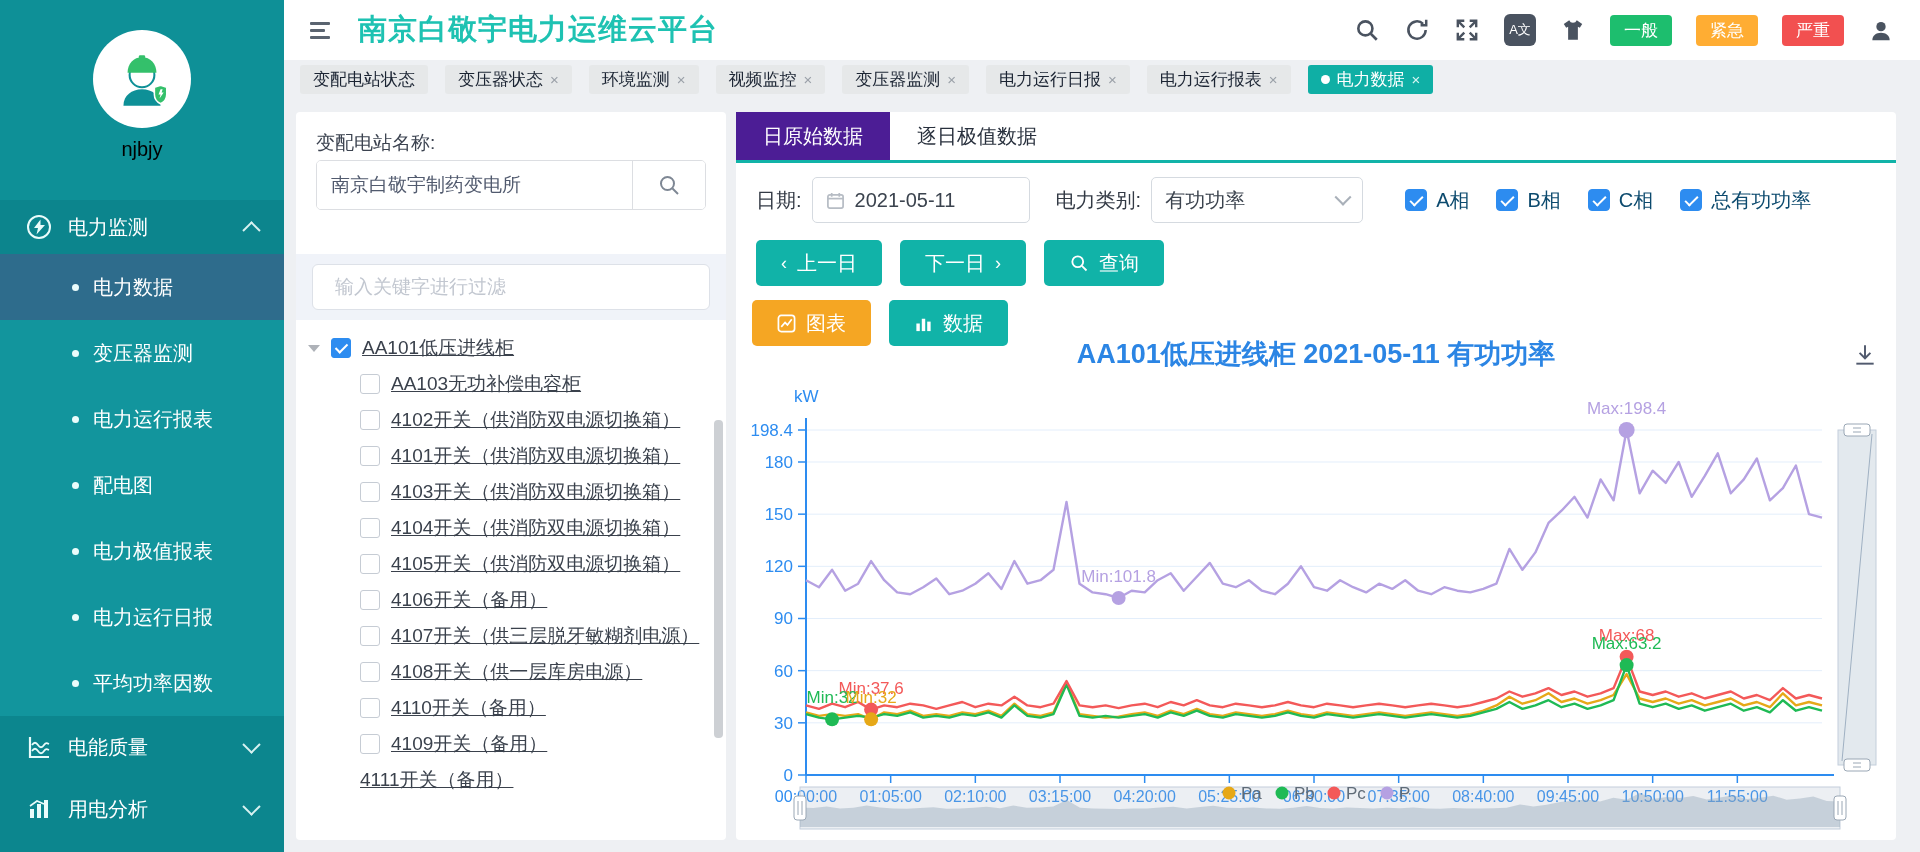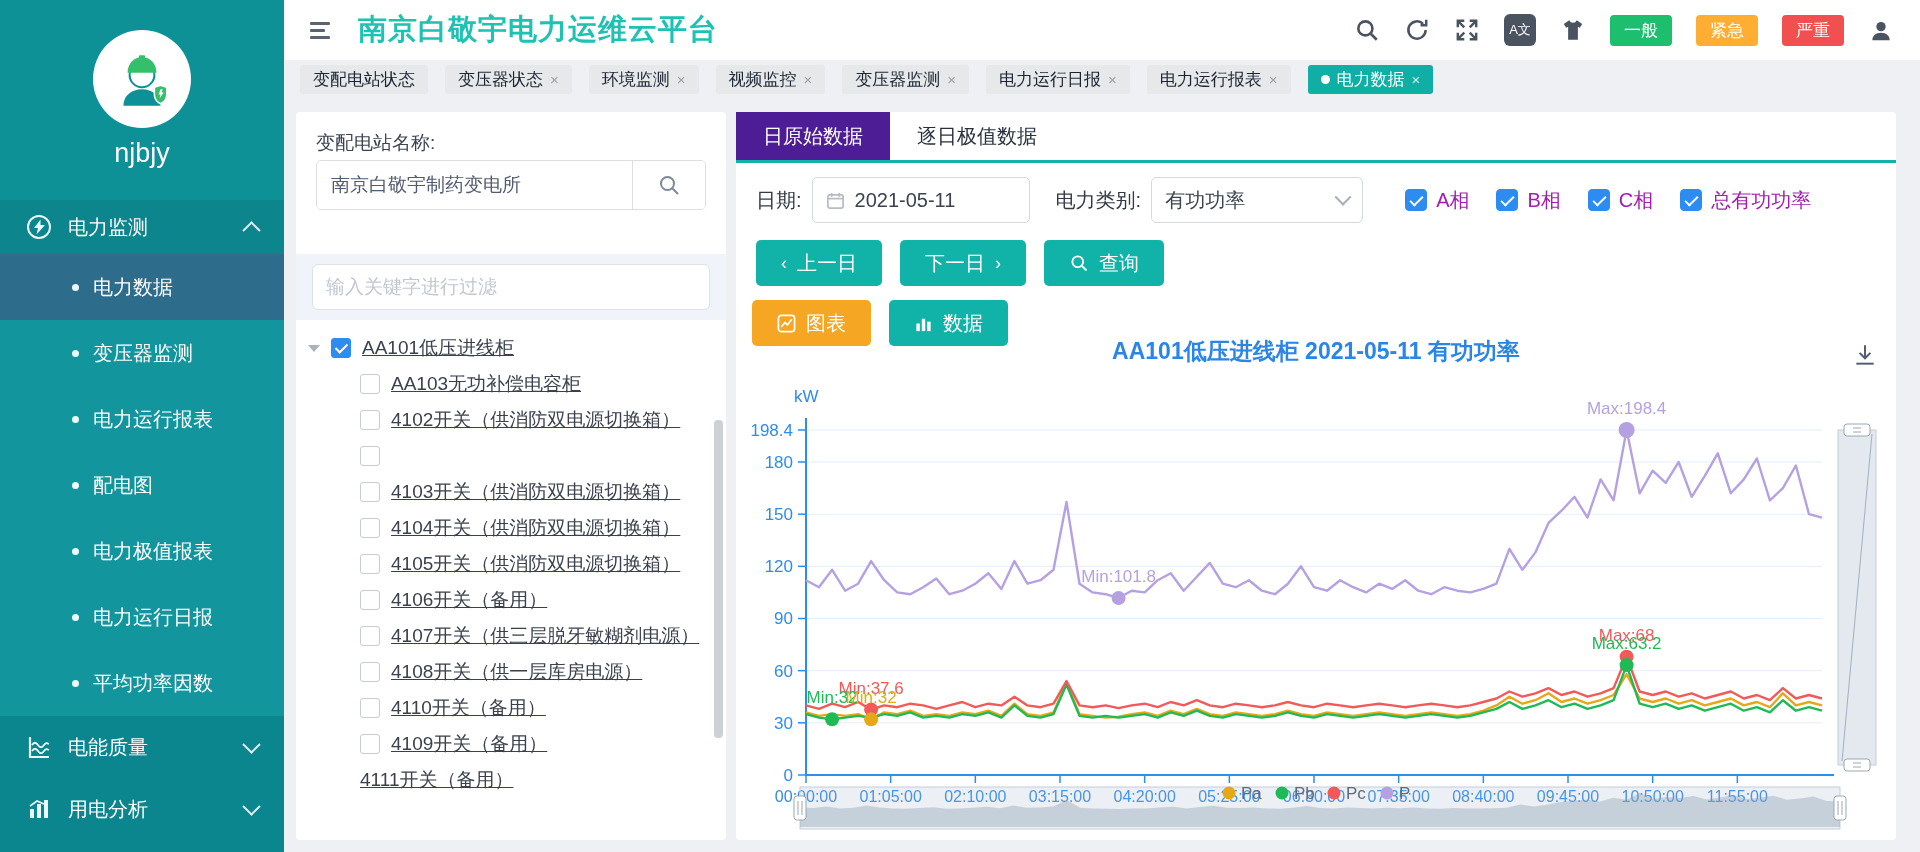--- a/index.html
+++ b/index.html
@@ -1,21 +1,21 @@
 <!DOCTYPE html>
 <html><head>
 <meta charset="utf-8">
 <style>
   html,body{margin:0;padding:0;background:#e9ebee;font-family:"Liberation Sans","DejaVu Sans",sans-serif;}
   #app{position:relative;width:1920px;height:852px;overflow:hidden;background:#eef0f3;}
   
   #sidebar{position:absolute;left:0;top:0;width:284px;height:852px;background:#0e9097;color:#fff;}
   .avatar-wrap{height:170px;text-align:center;}
   .avatar{width:98px;height:98px;border-radius:50%;background:#fff;margin:30px auto 10px;display:flex;align-items:center;justify-content:center;}
-  .username{font-size:27px;color:#ffffff;}
+  .username{font-size:20px;color:#000000;}
   .menu-head{height:54px;display:flex;align-items:center;padding:0 26px;gap:16px;background:#0c858d;font-size:20px;cursor:pointer;}
   .menu-head.plain{background:#0c868e;height:62px;}
   .chev{width:11px;height:11px;border-right:2px solid #d8f2f1;border-bottom:2px solid #d8f2f1;margin-left:auto;flex:none;}
   .chev.up{transform:rotate(-135deg) translate(-2px,-2px);}
   .chev.down{transform:rotate(45deg) translate(-2px,-2px);}
   .submenu{background:#12959d;}
   .subitem{height:66px;display:flex;align-items:center;padding-left:72px;gap:14px;font-size:20px;cursor:pointer;}
   .subitem .bullet{width:7px;height:7px;border-radius:50%;background:#eafcfb;flex:none;}
   .subitem.active{background:#2e6c8c;}
   .micon{width:26px;height:26px;flex:none;display:flex;}
@@ -41,21 +41,21 @@
   
   .card{position:absolute;background:#fff;border-radius:4px;}
   #left-card{left:296px;top:112px;width:430px;height:728px;}
   #right-card{left:736px;top:112px;width:1160px;height:728px;}
   
   .station-label{position:absolute;left:20px;top:18px;font-size:19px;color:#3c4350;}
   .search-group{position:absolute;left:20px;right:20px;top:48px;height:48px;border:1px solid #dcdee2;border-radius:5px;display:flex;overflow:hidden;}
   .search-group input{flex:1;border:none;outline:none;font-size:19px;color:#515a6e;padding:0 14px;font-family:inherit;min-width:0;}
   .search-group .sbtn{width:72px;border-left:1px solid #dcdee2;display:flex;align-items:center;justify-content:center;cursor:pointer;background:#fff;}
   .filter-strip{position:absolute;left:0;right:0;top:142px;height:66px;background:#f0f3f9;display:flex;align-items:center;padding:0 16px;box-sizing:border-box;}
-  .filter-strip input{width:100%;height:46px;border:1px solid #dde1e8;border-radius:6px;font-size:19px;color:#555;padding:0 13px;box-sizing:border-box;outline:none;font-family:inherit;}
+  .filter-strip input{width:100%;height:46px;border:1px solid #dde1e8;border-radius:6px;font-size:19px;color:#555;padding:0 22px;box-sizing:border-box;outline:none;font-family:inherit;}
   .filter-strip input::placeholder{color:#c2c7d0;}
   .tree{position:absolute;left:0;right:0;top:208px;bottom:0;overflow:hidden;padding:10px 14px 0 12px;}
   .tree-row{display:flex;align-items:center;height:36px;gap:11px;font-size:19px;color:#3a414c;cursor:pointer;text-decoration:underline;}
   .tree-children .tree-row{margin-left:52px;}
   .caret{width:0;height:0;border-left:6px solid transparent;border-right:6px solid transparent;border-top:7px solid #aeb2b8;flex:none;}
   .tcb{width:20px;height:20px;border:1px solid #c6ccd4;border-radius:3px;background:#fff;flex:none;position:relative;box-sizing:border-box;}
   .tcb.on{background:#2d8cf0;border-color:#2d8cf0;}
   .tcb.on::after{content:"";position:absolute;left:6px;top:2px;width:5px;height:10px;border-right:2px solid #fff;border-bottom:2px solid #fff;transform:rotate(45deg);}
   .scroll-thumb{position:absolute;right:3px;top:308px;width:9px;height:318px;background:#cdd0d4;border-radius:4px;}
   
@@ -65,28 +65,28 @@
   .controls{position:absolute;top:64px;left:20px;right:10px;height:48px;display:flex;align-items:center;}
   .ctl-label{font-size:20px;color:#333a45;margin-right:10px;}
   .date-box{width:218px;height:46px;border:1px solid #d5dae0;border-radius:5px;display:flex;align-items:center;gap:10px;padding:0 13px;box-sizing:border-box;font-size:20px;color:#3b434e;margin-right:26px;cursor:pointer;}
   .select-box{width:212px;height:46px;border:1px solid #d5dae0;border-radius:5px;display:flex;align-items:center;padding:0 13px;box-sizing:border-box;font-size:20px;color:#3b434e;margin-right:42px;cursor:pointer;}
   .select-box .sel-arrow{margin-left:auto;width:10px;height:10px;border-right:2px solid #a9b0b9;border-bottom:2px solid #a9b0b9;transform:rotate(45deg) translate(-2px,-2px);}
   .phases{display:flex;align-items:center;gap:27px;}
   .phase{display:flex;align-items:center;gap:9px;cursor:pointer;}
   .pcb{width:22px;height:22px;border-radius:4px;border:1px solid #b9c2cc;background:#fff;position:relative;box-sizing:border-box;flex:none;}
   .pcb.on{background:#2d8cf0;border-color:#2d8cf0;}
   .pcb.on::after{content:"";position:absolute;left:7px;top:3px;width:5px;height:11px;border-right:2px solid #fff;border-bottom:2px solid #fff;transform:rotate(45deg);}
-  .plabel{font-size:20px;color:#a21caf;}
+  .plabel{font-size:20px;color:#0c4a6e;}
   .btnrow1{position:absolute;top:128px;left:20px;display:flex;gap:18px;}
   .btnrow2{position:absolute;top:188px;left:16px;display:flex;gap:18px;z-index:2;}
   .btn{height:46px;border:none;border-radius:5px;background:#11b3a8;color:#fff;font-size:20px;display:inline-flex;align-items:center;justify-content:center;gap:10px;padding:0 25px;cursor:pointer;font-family:inherit;}
   .btn.orange{background:#f5a623;}
   .btn .bicon{display:flex;}
   .arrow-ch{font-size:18px;}
-  .chart-title{position:absolute;top:224px;left:0;right:0;text-align:center;font-size:23px;font-weight:bold;color:#2b85e4;}
+  .chart-title{position:absolute;top:224px;left:0;right:0;text-align:center;font-size:27px;font-weight:bold;color:#2b85e4;}
   .download{position:absolute;top:230px;right:18px;cursor:pointer;width:26px;height:26px;}
   #main-chart{position:absolute;left:0;top:238px;}
   svg text{font-family:"Liberation Sans","DejaVu Sans",sans-serif;}
 </style>
 </head>
 <body>
 
 <div id="app">
 
   <div id="sidebar">
@@ -289,20 +289,21 @@
           <div class="tree-row">
             <span class="tcb"></span>
             <span>AA103无功补偿电容柜</span>
           </div>
           <div class="tree-row">
             <span class="tcb"></span>
             <span>4102开关（供消防双电源切换箱）</span>
           </div>
           <div class="tree-row">
             <span class="tcb"></span>
+            <span>4101开关（供消防双电源切换箱）</span>
           </div>
           <div class="tree-row">
             <span class="tcb"></span>
             <span>4103开关（供消防双电源切换箱）</span>
           </div>
           <div class="tree-row">
             <span class="tcb"></span>
             <span>4104开关（供消防双电源切换箱）</span>
           </div>
           <div class="tree-row">

